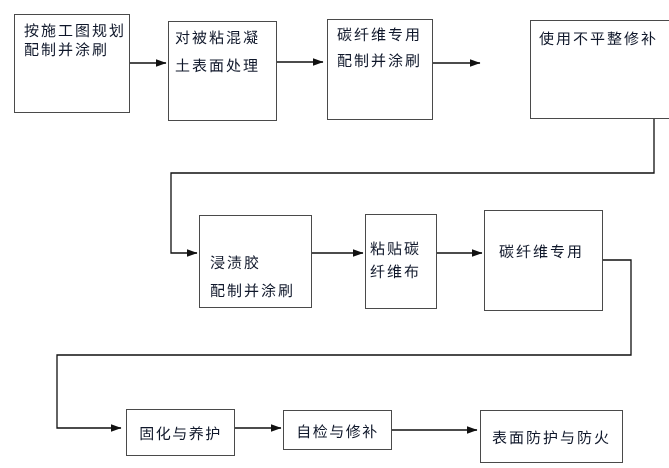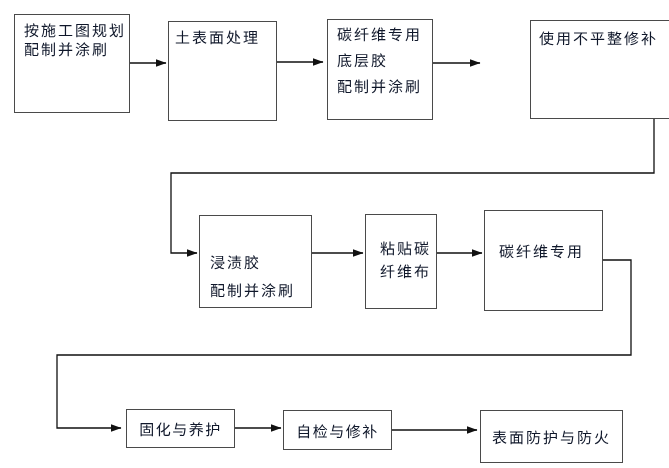--- a/index.html
+++ b/index.html
@@ -30,28 +30,28 @@
     white-space: nowrap;
   }
   .ln { display: block; }
   
   .b1  { left: 14px;  top: 14px;  width: 116px; height: 99px;  padding: 6px 0 0 9px;  line-height: 19px; }
   .b2  { left: 168px; top: 21px;  width: 109px; height: 100px; padding: 2px 0 0 6px;  line-height: 28px; }
   .b3  { left: 327px; top: 19px;  width: 106px; height: 101px; padding: 2px 0 0 9px;  line-height: 26px; }
   .b4  { left: 482px; top: 20px;  width: 142px; height: 99px;  padding: 7px 0 0 8px;  line-height: 21px; margin-left: 48px; }
   
   .b5  { left: 199px; top: 215px; width: 113px; height: 93px;  padding: 33px 0 0 10px; line-height: 28px; }
-  .b6  { left: 365px; top: 214px; width: 72px;  height: 95px;  padding: 22px 0 0 14px;  line-height: 23px; }
+  .b6  { left: 365px; top: 214px; width: 72px;  height: 95px;  padding: 22px 0 0 4px;  line-height: 23px; }
   .b7  { left: 484px; top: 210px; width: 119px; height: 101px; padding: 27px 0 0 14px; line-height: 28px; }
   
   .b8, .b9, .b10 {
     display: flex; align-items: center; justify-content: center;
     letter-spacing: 1.5px;
   }
-  .b8  { left: 126px; top: 409px; width: 109px; height: 39px; }
+  .b8  { left: 126px; top: 409px; width: 109px; height: 47px; }
   .b9  { left: 283px; top: 410px; width: 109px; height: 40px; }
   .b10 { left: 480px; top: 410px; width: 143px; height: 53px; letter-spacing: 2px; }
 </style>
 </head>
 <body>
 
 <div id="canvas">
 
   <svg id="connectors" viewBox="0 0 669 468" xmlns="http://www.w3.org/2000/svg">
     <defs>
@@ -71,26 +71,26 @@
       <path d="M392,430 H477" marker-end="url(#arr)"></path>
     </g>
   </svg>
 
   <div class="box b1">
     <span class="ln">按施工图规划</span>
     <span class="ln">配制并涂刷</span>
   </div>
 
   <div class="box b2">
+    <span class="ln">对被粘混凝</span>
     <span class="ln">土表面处理</span>
   </div>
 
   <div class="box b3">
     <span class="ln">碳纤维专用</span>
-    <span class="ln">底层胶</span>
     <span class="ln">配制并涂刷</span>
   </div>
 
   <div class="box b4">
     <span class="ln">使用不平整修补</span>
   </div>
 
   <div class="box b5">
     <span class="ln">浸渍胶</span>
     <span class="ln">配制并涂刷</span>

